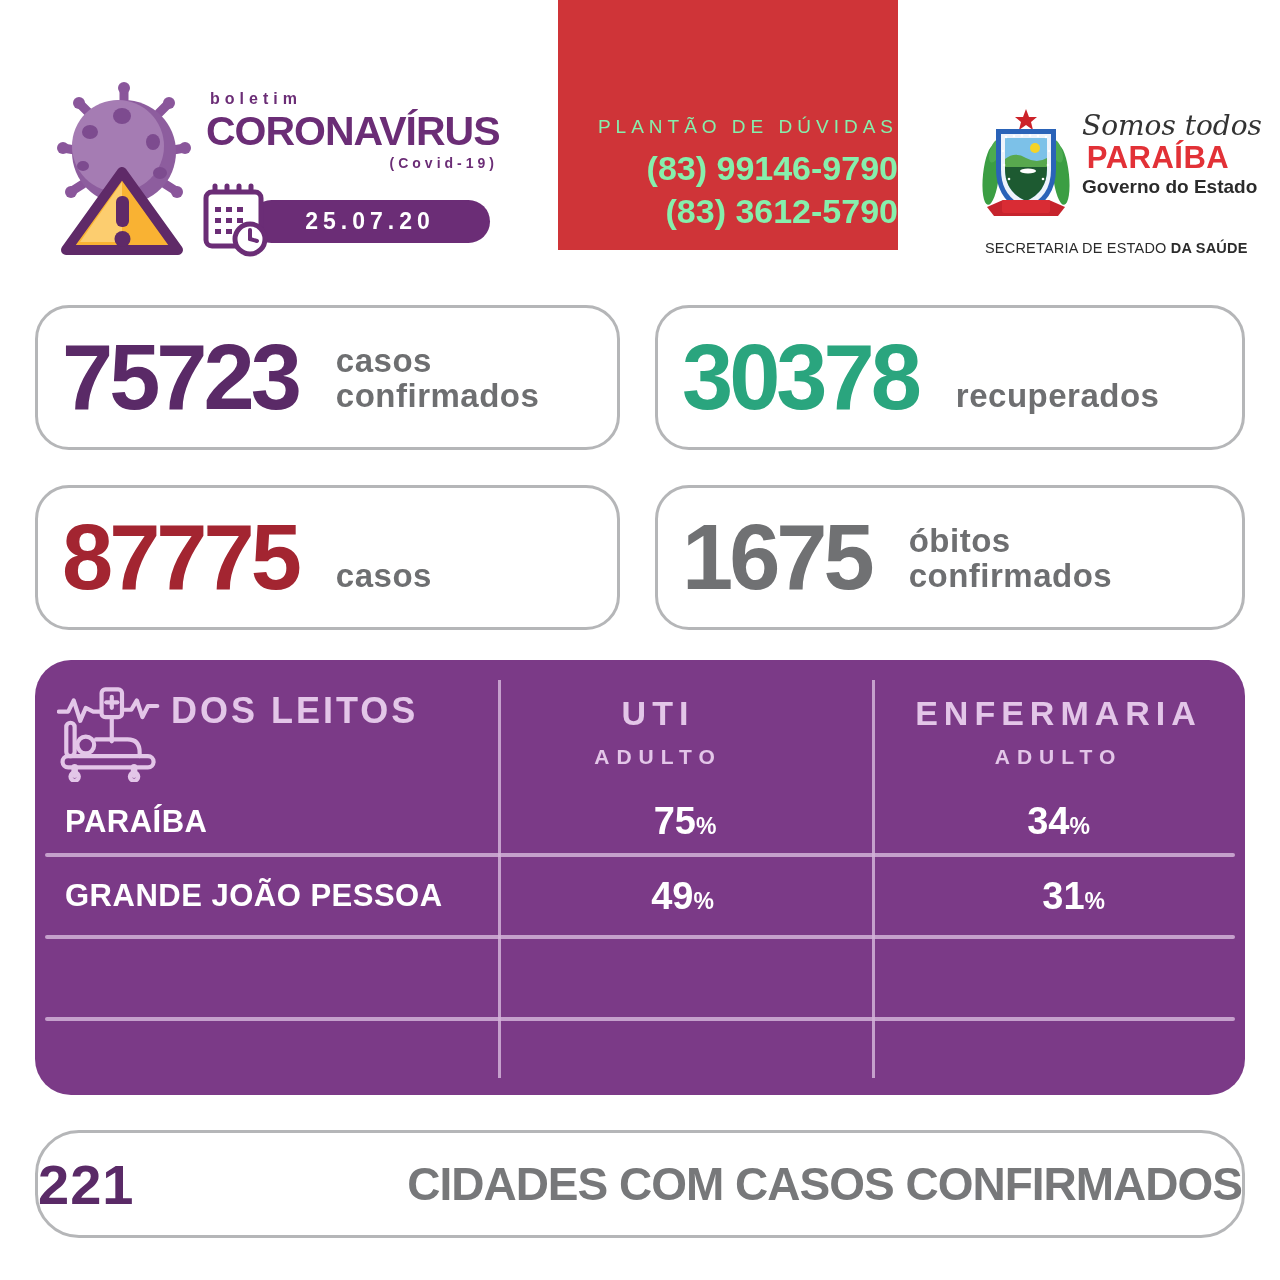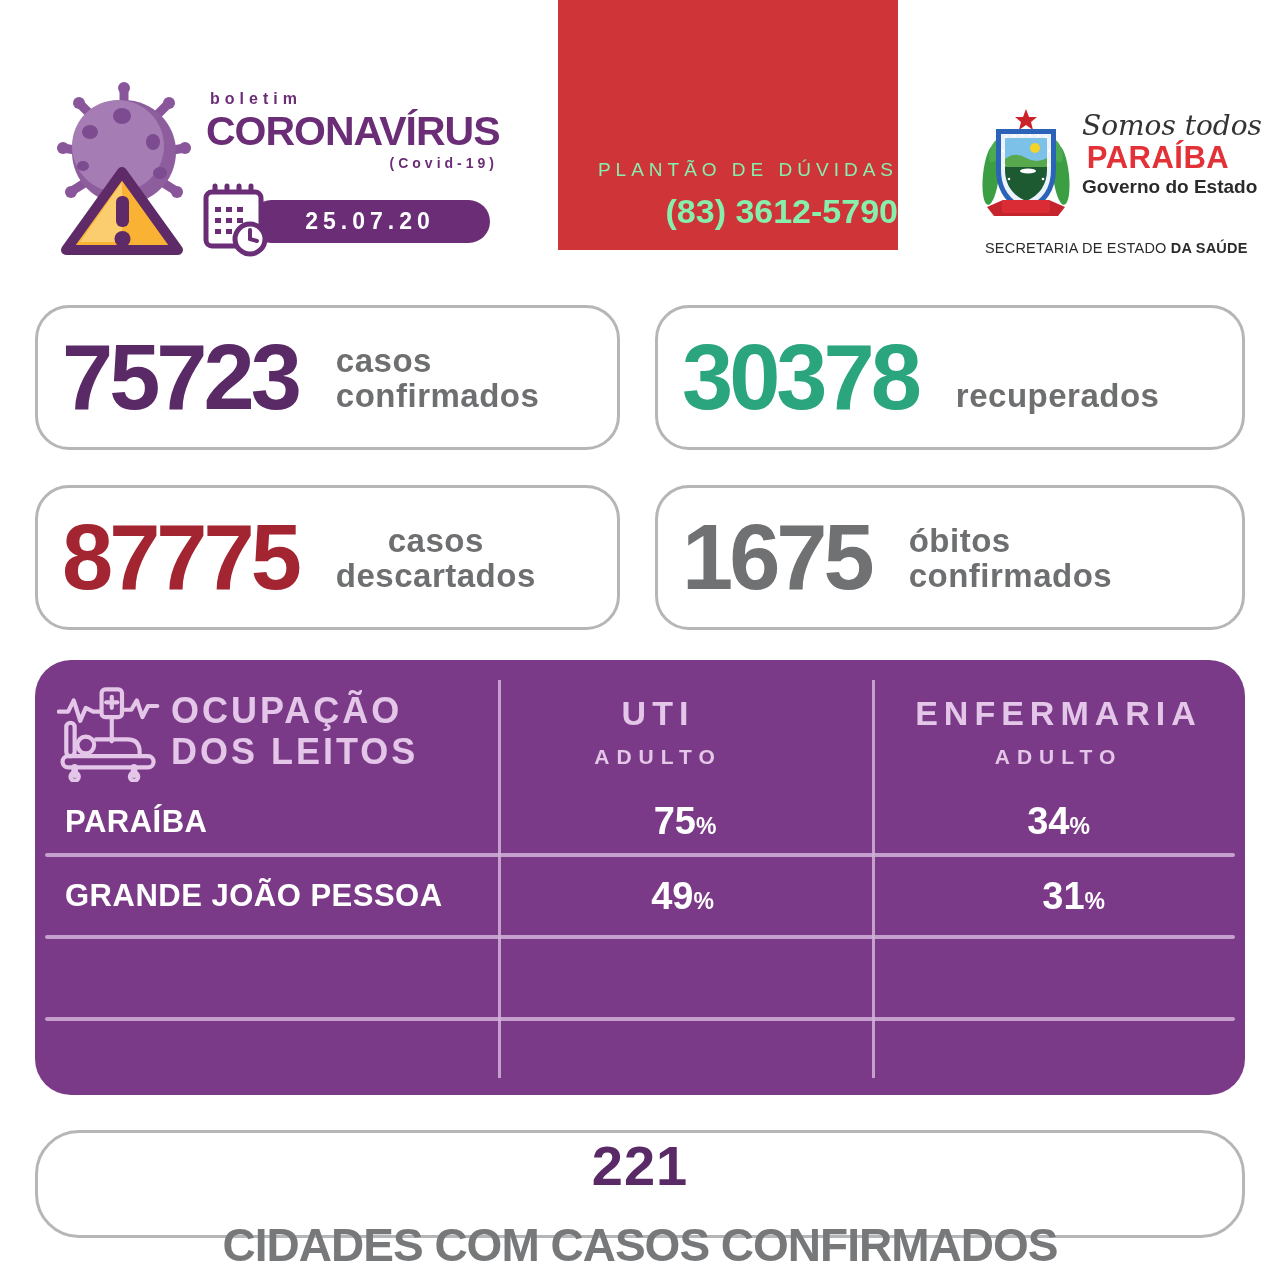--- a/index.html
+++ b/index.html
@@ -67,21 +67,21 @@
   .col-head .col-sub{font-size:21px;font-weight:700;letter-spacing:7px;margin-top:12px;}
   .trow{position:absolute;left:0;width:1210px;display:flex;align-items:center;}
   .tcell.region{width:463px;box-sizing:border-box;padding-left:30px;font-size:31px;font-weight:800;letter-spacing:0.5px;}
   .tcell.val{width:374px;text-align:center;}
   .tcell.val.last{width:373px;}
   .tcell .num{font-size:38px;font-weight:800;}
   .tcell .pct{font-size:23px;font-weight:800;}
   
   .footer-card{
     left:35px;top:1130px;width:1210px;height:108px;border-radius:44px;
-    display:flex;align-items:center;justify-content:space-between;gap:20px;flex-direction:column;
+    display:flex;align-items:center;justify-content:space-between;gap:8px;
   }
   .footer-count{color:var(--stat-purple,#5a2a67);font-size:56px;font-weight:800;letter-spacing:1px;}
   .footer-label{color:#77787a;font-size:46px;font-weight:800;letter-spacing:-1px;white-space:nowrap;}
 </style>
 </head>
 <body>
 
 <div class="canvas">
 
   <svg class="virus-icon" viewBox="0 0 140 180">
@@ -143,20 +143,21 @@
     </g>
     <circle cx="50" cy="58" r="15" fill="#fff" stroke="#6b2d76" stroke-width="5"></circle>
     <g stroke="#6b2d76" stroke-width="4" stroke-linecap="round">
       <line x1="50" y1="58" x2="50" y2="49"></line>
       <line x1="50" y1="58" x2="57" y2="60"></line>
     </g>
   </svg>
 
   <div class="hotline">
     <div class="hotline-title">PLANTÃO DE DÚVIDAS</div>
+    <div class="hotline-phone">(83) 99146-9790</div>
     <div class="hotline-phone">(83) 3612-5790</div>
   </div>
 
   <svg class="coat-of-arms" viewBox="0 0 88 122">
     <polygon points="44,2 47,10 55,10 49,15 51,23 44,18 37,23 39,15 33,10 41,10" fill="#cc2229"></polygon>
     <ellipse cx="9" cy="68" rx="8" ry="30" fill="#3b9e43" transform="rotate(6 9 68)"></ellipse>
     <ellipse cx="79" cy="68" rx="8" ry="30" fill="#3b9e43" transform="rotate(-6 79 68)"></ellipse>
     <ellipse cx="13" cy="44" rx="5" ry="12" fill="#4cab50" transform="rotate(18 13 44)"></ellipse>
     <ellipse cx="75" cy="44" rx="5" ry="12" fill="#4cab50" transform="rotate(-18 75 44)"></ellipse>
     <path d="M14,22 h60 v40 q0,32 -30,44 q-30,-12 -30,-44 Z" fill="#2a63b8"></path>
@@ -205,21 +206,20 @@
     <div class="stat-num c-green">30378</div>
     <div class="stat-label">
       <span>recuperados</span>
     </div>
   </div>
 
   <div class="card stat" style="left:35px;top:485px;width:585px;text-align:center;">
     <div class="stat-num c-red">87775</div>
     <div class="stat-label">
       <span>casos</span>
-        <span>descartados</span>
     </div>
   </div>
 
   <div class="card stat" style="left:655px;top:485px;width:590px;">
     <div class="stat-num c-gray">1675</div>
     <div class="stat-label">
       <span>óbitos</span>
         <span>confirmados</span>
     </div>
   </div>
@@ -239,21 +239,20 @@
       <circle cx="31" cy="66" r="9"></circle>
       <path d="M42,60 h34 q13,0 13,14 v4"></path>
       <rect x="6" y="78" width="98" height="12" rx="6"></rect>
       <line x1="19" y1="90" x2="19" y2="98" stroke-width="7"></line>
       <circle cx="19" cy="100" r="4.5"></circle>
       <line x1="83" y1="90" x2="83" y2="98" stroke-width="7"></line>
       <circle cx="83" cy="100" r="4.5"></circle>
     </svg>
 
     <div class="occ-title">
-      <div>OCUPAÇÃO</div>
       <div>DOS LEITOS</div>
     </div>
 
     <div class="col-head uti">
       <div class="col-name">UTI</div>
       <div class="col-sub">ADULTO</div>
     </div>
     <div class="col-head enf">
       <div class="col-name">ENFERMARIA</div>
       <div class="col-sub">ADULTO</div>

